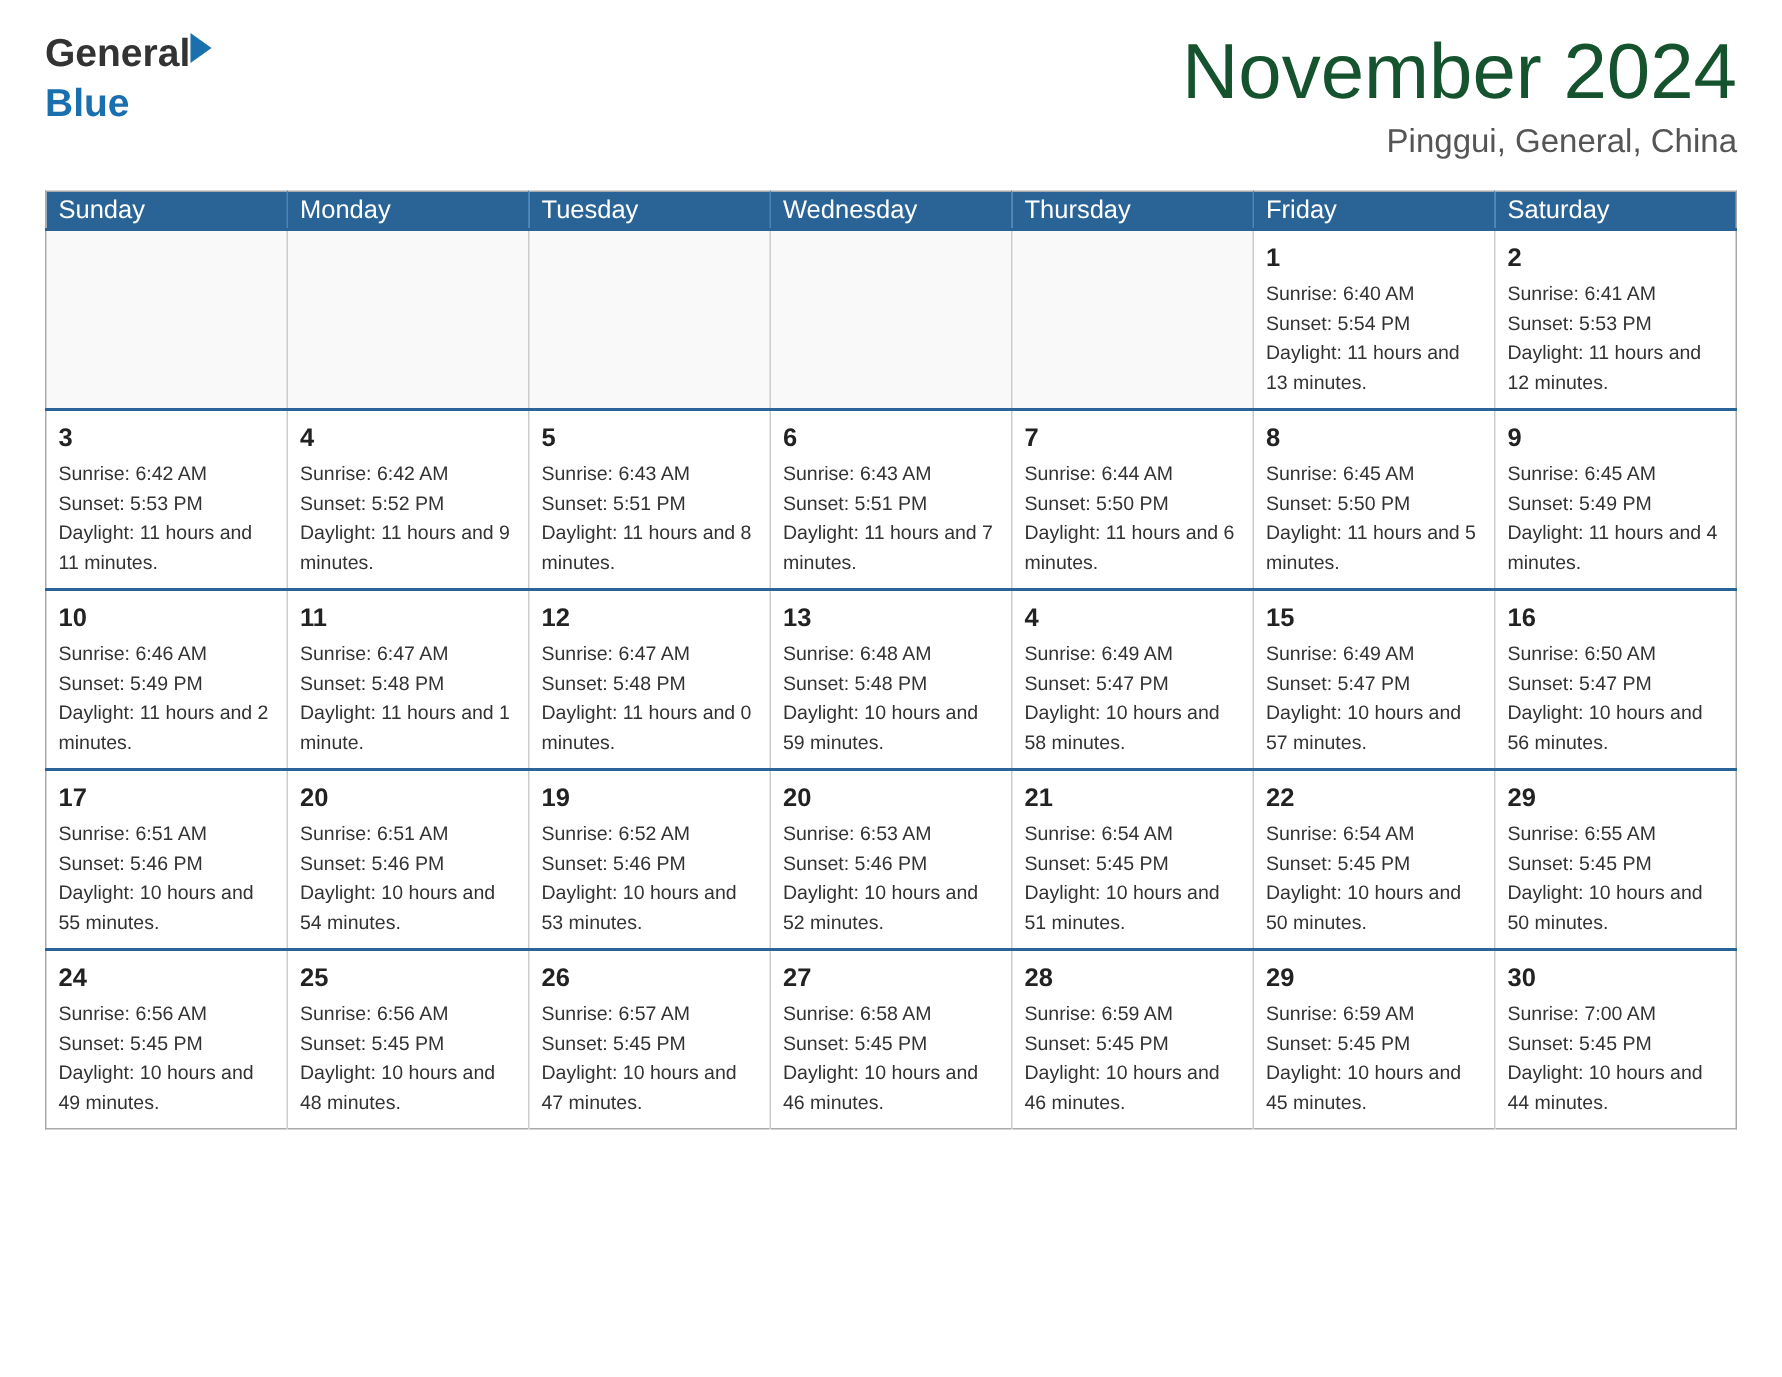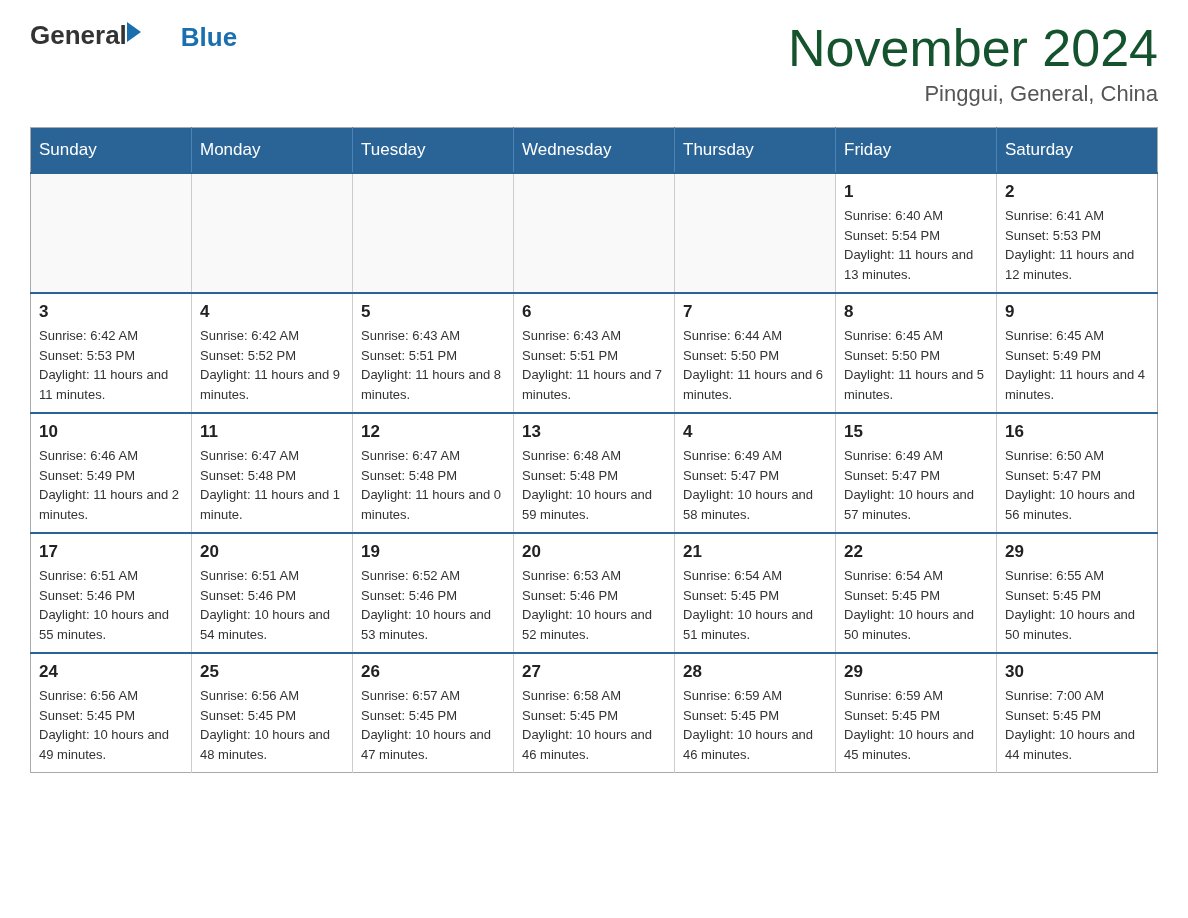--- a/index.html
+++ b/index.html
@@ -32,25 +32,24 @@
       border-left: 14px solid #1a6faf;
       border-top: 10px solid transparent;
       border-bottom: 10px solid transparent;
       margin-top: -8px;
     }
     .logo-blue {
       font-size: 26px;
       font-weight: bold;
       color: #1a6faf;
       margin-top: 2px;
-      margin-left: 40px;
     }
     .logo-right {
       display: flex;
-      flex-direction: row;
+      flex-direction: column;
       align-items: flex-start;
     }
     .logo-line1 {
       display: flex;
       align-items: center;
     }
     .title-block {
       text-align: right;
     }
     .title-block h1 {
@@ -68,21 +67,21 @@
     .calendar {
       width: 100%;
       border-collapse: collapse;
       border: 1px solid #aaa;
     }
     .calendar thead tr th {
       background-color: #2a6496;
       color: #fff;
       font-size: 17px;
       font-weight: normal;
-      padding: 12px 8px;
+      padding: 2px 8px;
       text-align: left;
       border-right: 1px solid #4a84b6;
     }
     .calendar thead tr th:last-child {
       border-right: none;
     }
     .calendar tbody tr {
       border-top: 2px solid #2a6496;
     }
     .calendar tbody tr td {

